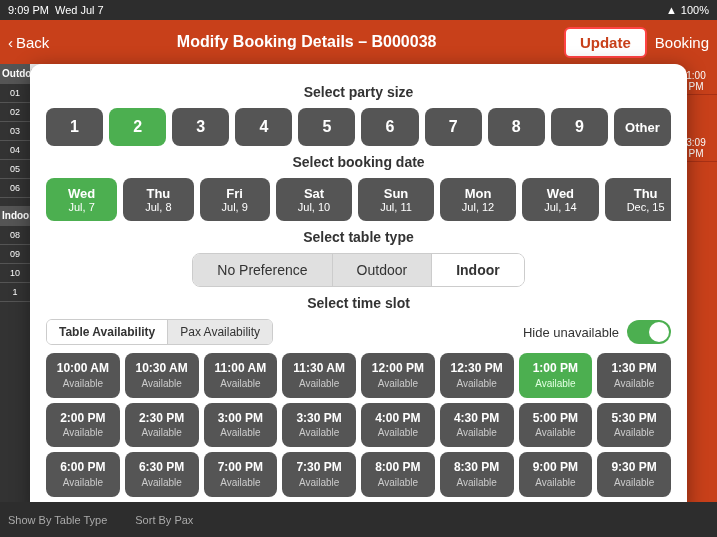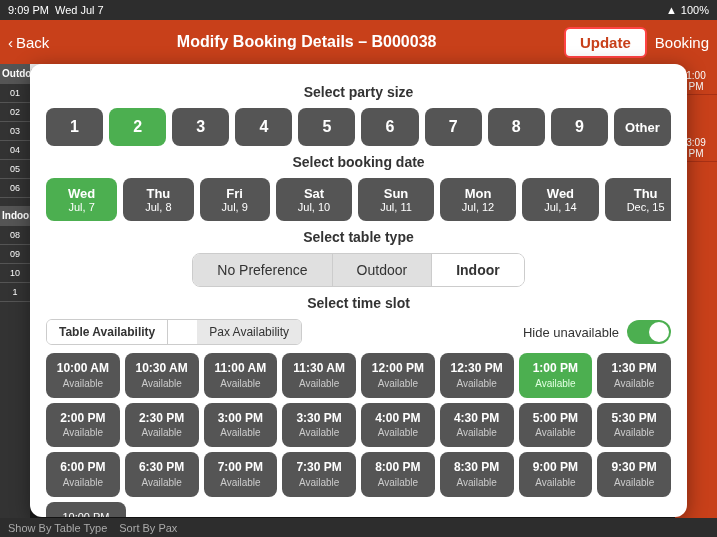--- a/index.html
+++ b/index.html
@@ -203,21 +203,21 @@
     }
     .tab-btn {
       padding: 5px 12px;
       font-size: 12px;
       border: none;
       border-right: 1px solid #ccc;
       background: #e8e8e8;
       cursor: pointer;
       color: #333;
     }
-    .tab-btn:last-child { border-right: none; margin-left: 29px; }
+    .tab-btn:last-child { border-right: none; }
     .tab-btn.active { background: white; font-weight: 600; }
 
     .hide-unavail {
       display: flex;
       align-items: center;
       gap: 8px;
       font-size: 13px;
       color: #333;
     }
     .toggle-switch {
@@ -300,28 +300,28 @@
       padding: 2px;
       border-bottom: 1px solid #a83015;
     }
 
     
     .bottom-bar {
       position: absolute;
       bottom: 0;
       left: 0;
       right: 0;
-      height: 19px;
+      height: 35px;
       background: #2d2d2d;
       display: flex;
       align-items: center;
       padding: 0 8px;
       font-size: 11px;
       color: #aaa;
-      gap: 12px;
+      gap: 28px;
     }
 
     
     .last-time-btn {
       background: #555;
       color: white;
       border: none;
       border-radius: 8px;
       padding: 8px 4px;
       font-size: 11px;

